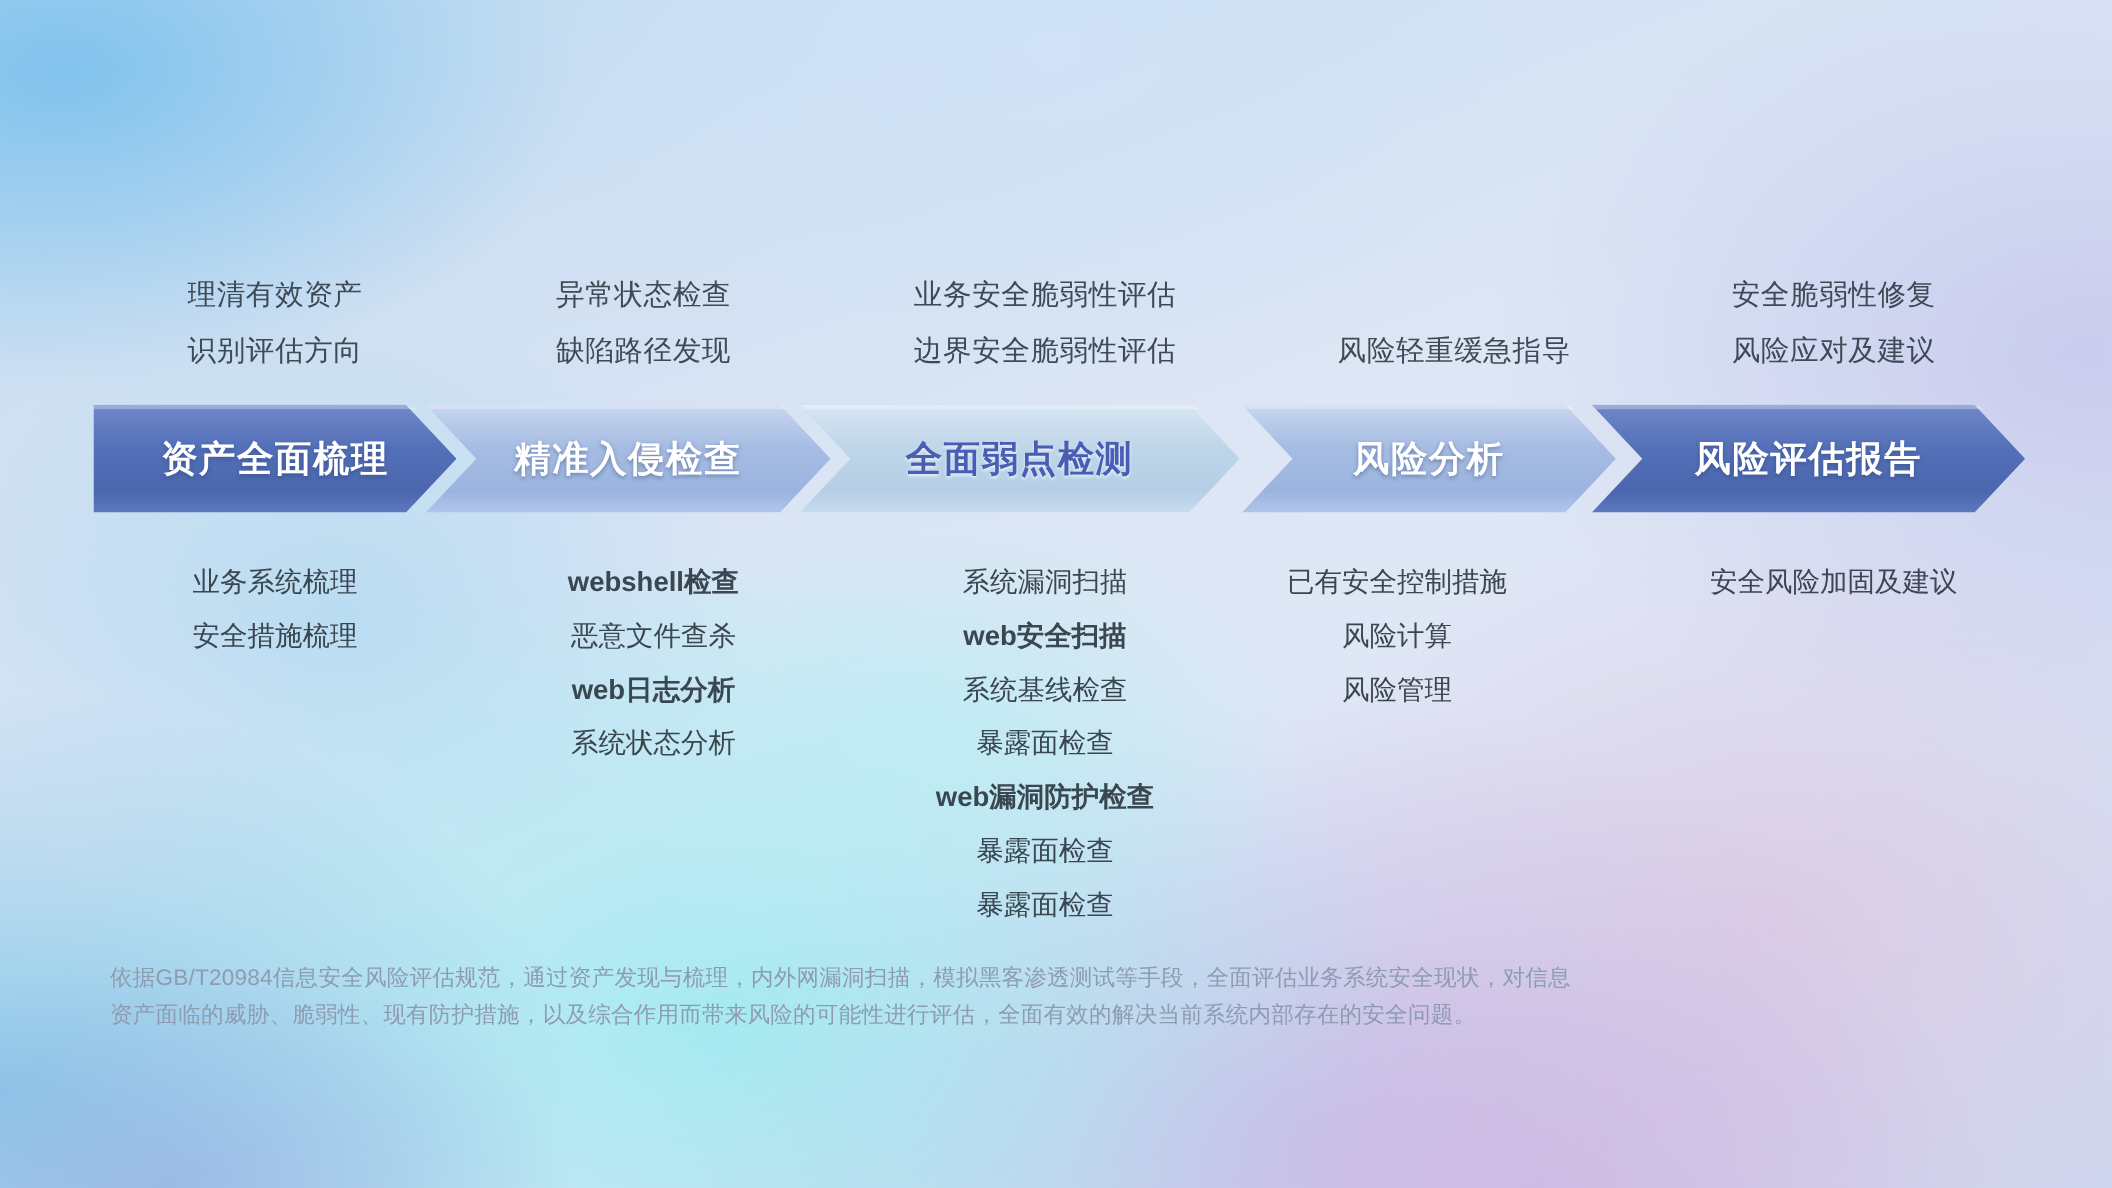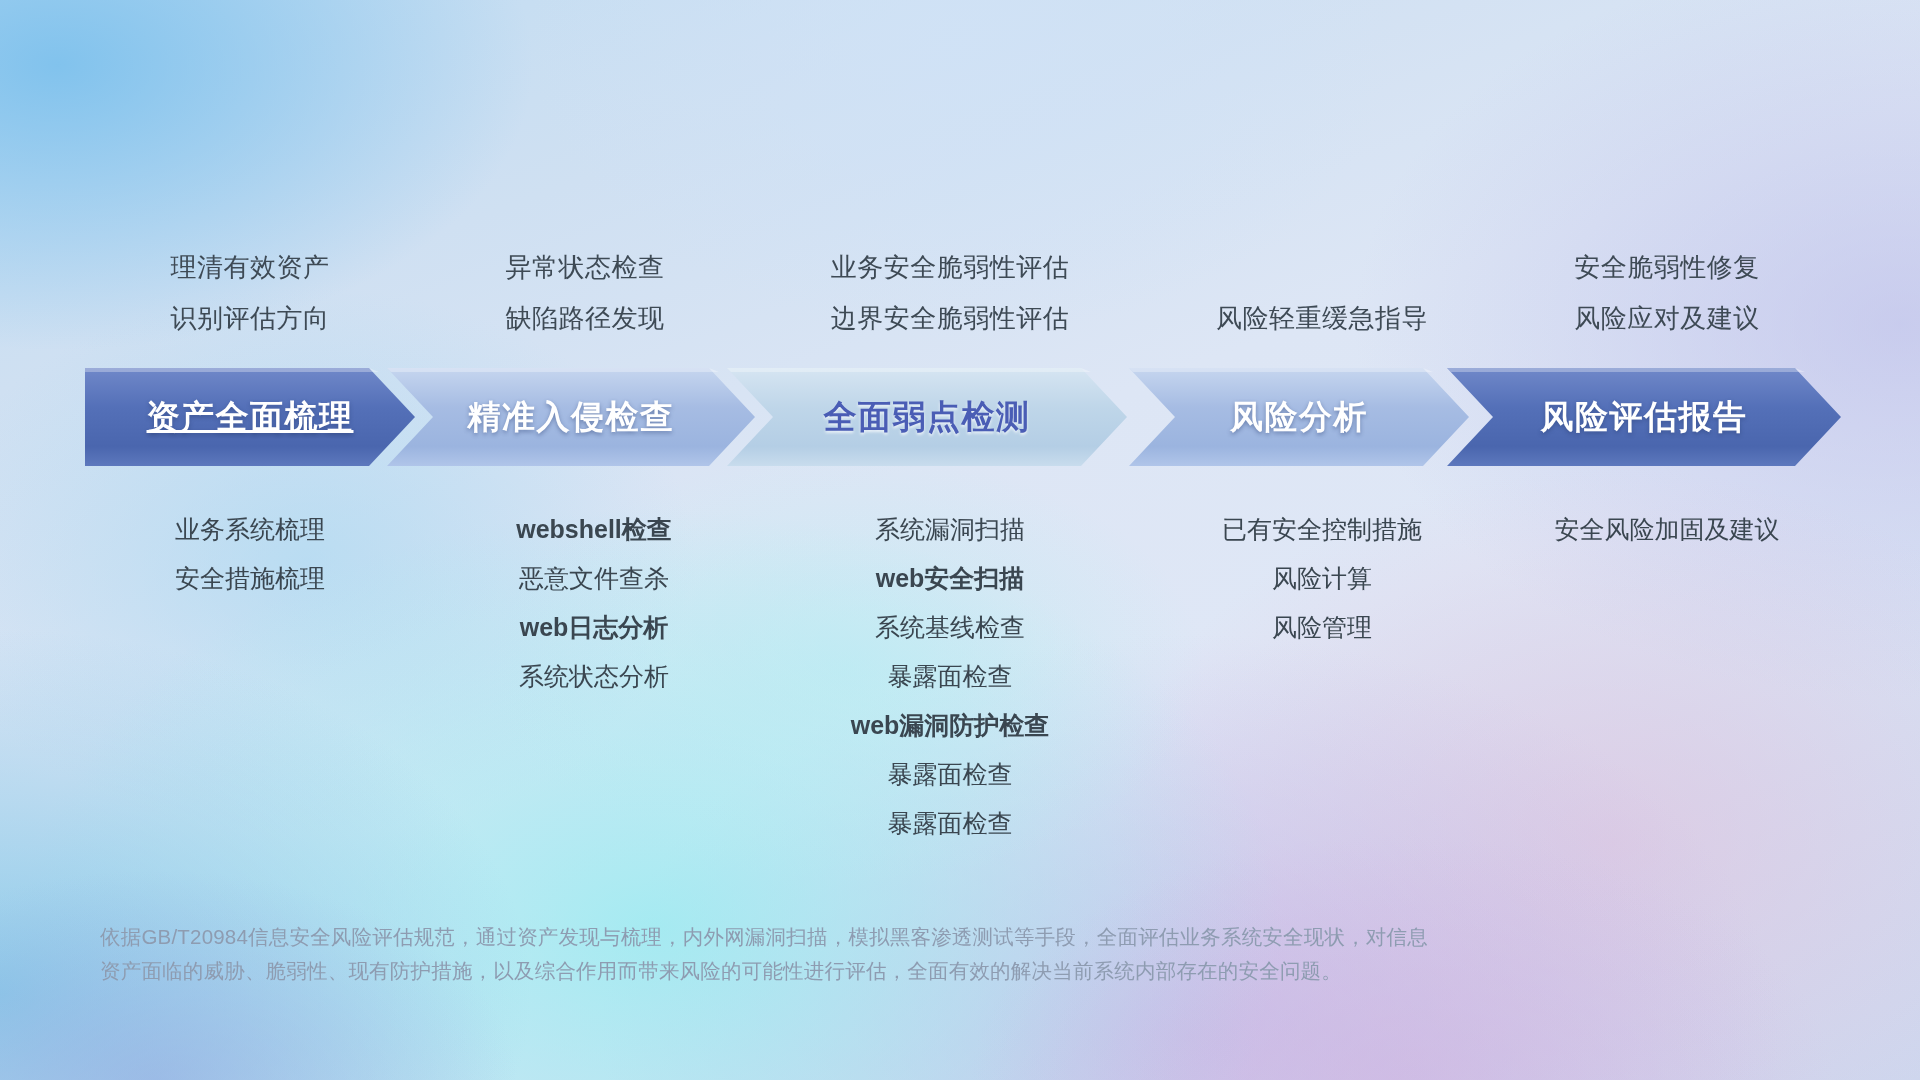--- a/index.html
+++ b/index.html
@@ -49,21 +49,21 @@
   .chev.lightbg .lbl{color:#4a5db5;text-shadow:0 2px 3px rgba(255,255,255,.75);}
 
   
   .botrow{position:absolute;left:85px;top:505px;width:1832px;}
   .botcol{position:absolute;text-align:center;color:#3a4650;font-size:25px;line-height:49px;}
   .botcol .it{display:block;white-space:nowrap;}
   .botcol .it.hasweb{font-weight:700;}
 
   
   .footer{
-    position:absolute;left:100px;top:920px;width:1700px;
+    position:absolute;left:100px;top:872px;width:1700px;
     color:#8e9cb1;font-size:20.5px;line-height:34px;letter-spacing:.2px;
   }
   .footer p{margin:0;}
 </style>
 </head>
 <body>
 
 <div id="bg">
   <div class="layer b1"></div>
   <div class="layer b2"></div>
@@ -88,21 +88,21 @@
       <div class="topcol" style="left: 977px; width: 520px; bottom: 4px;">
         <span>风险轻重缓急指导</span>
       </div>
       <div class="topcol" style="left: 1322px; width: 520px; bottom: 4px;">
         <span>安全脆弱性修复</span>
         <span>风险应对及建议</span>
       </div>
     </div>
 
   <div class="band" id="band">
-      <div class="chev" style="left: 0px; width: 330px; text-decoration: underline;">
+      <div class="chev" style="left: 0px; width: 330px;">
         <svg width="330" height="98" viewBox="0 0 330 98" style="position: absolute; left: 0px; top: 0px;">
           <defs>
             <linearGradient id="g0" x1="0" y1="0" x2="0" y2="1">
               <stop offset="0" stop-color="#7088c9"></stop>
               <stop offset=".40" stop-color="#5470b8"></stop>
               <stop offset=".80" stop-color="#4a66ae"></stop>
               <stop offset="1" stop-color="#5d78bd"></stop>
             </linearGradient>
           </defs>
           <polygon points="0,0 284,0 330,49 284,98 0,98" fill="url(#g0)"></polygon>
@@ -185,21 +185,21 @@
       </div>
       <div class="botcol" style="left: 605px; width: 520px; top: 0px;">
         <span class="it">系统漏洞扫描</span>
         <span class="it hasweb">web安全扫描</span>
         <span class="it">系统基线检查</span>
         <span class="it">暴露面检查</span>
         <span class="it hasweb">web漏洞防护检查</span>
         <span class="it">暴露面检查</span>
         <span class="it">暴露面检查</span>
       </div>
-      <div class="botcol" style="left: 977px; width: 520px; top: 0px;">
+      <div class="botcol" style="left: 925px; width: 520px; top: 0px;">
         <span class="it">已有安全控制措施</span>
         <span class="it">风险计算</span>
         <span class="it">风险管理</span>
       </div>
       <div class="botcol" style="left: 1322px; width: 520px; top: 0px;">
         <span class="it">安全风险加固及建议</span>
       </div>
     </div>
 
   <div class="footer">

